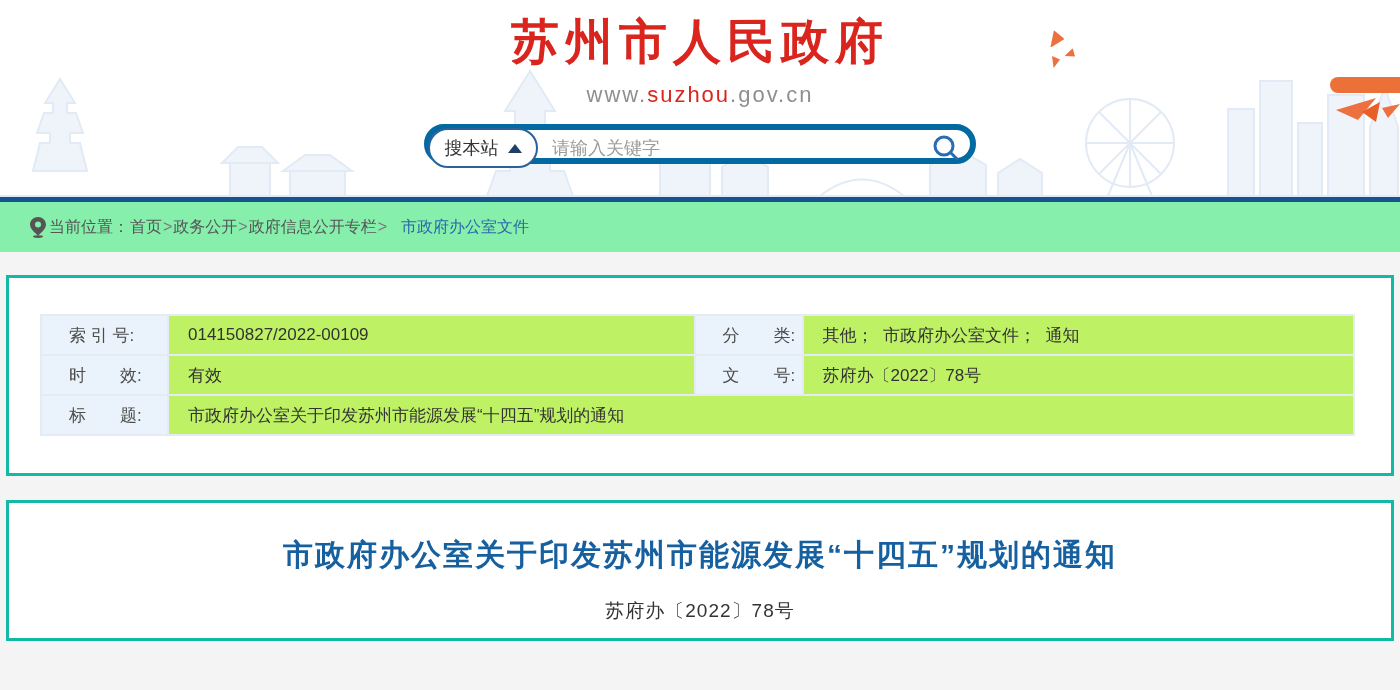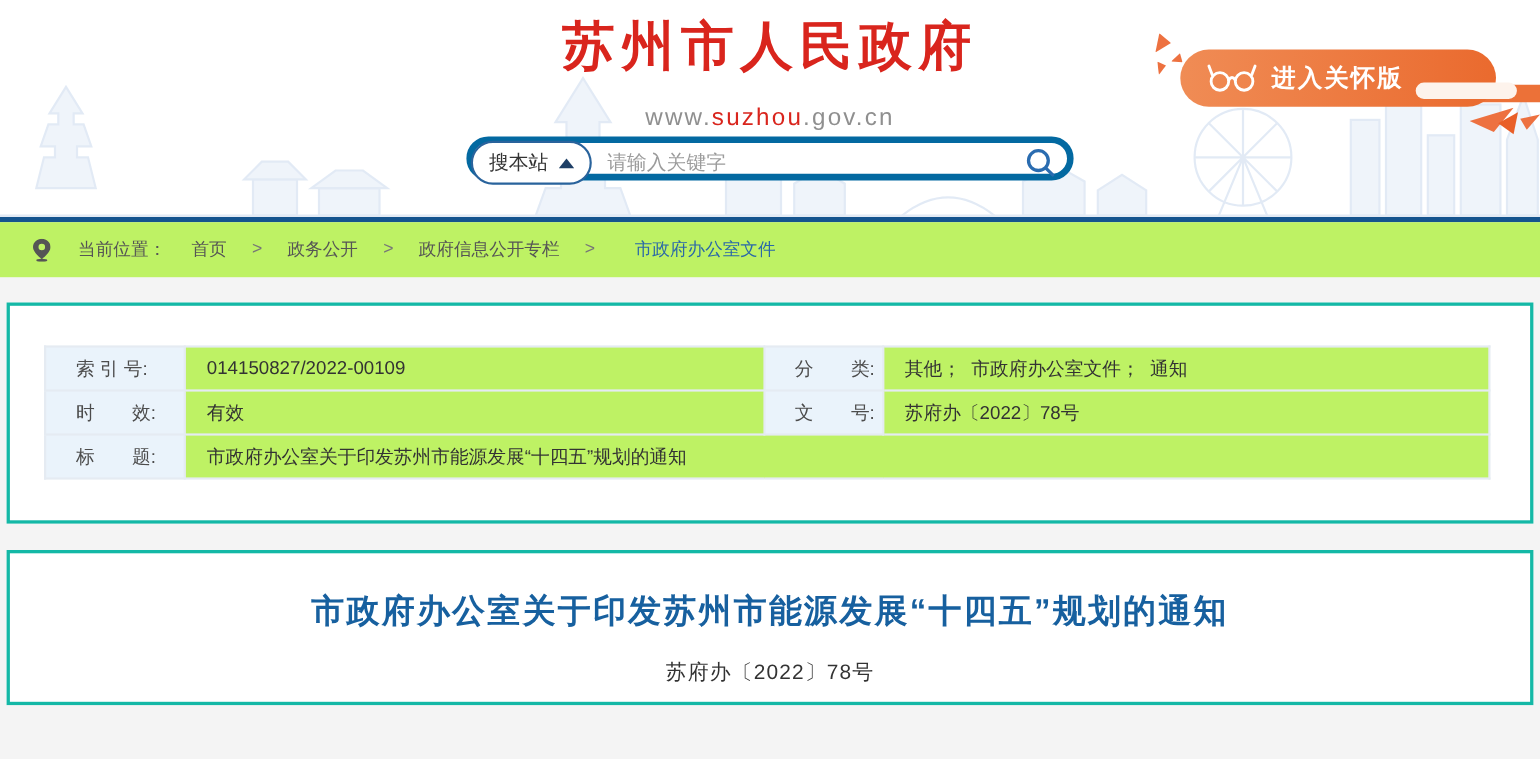--- a/index.html
+++ b/index.html
@@ -4,21 +4,21 @@
 <style>
   * { box-sizing: border-box; margin: 0; padding: 0; }
   html,body { width:1400px; height:690px; overflow:hidden;
     font-family:"Liberation Sans","DejaVu Sans",sans-serif; background:#f4f4f4; }
 
   
   .header { position:relative; width:1400px; height:197px; background:#ffffff; overflow:hidden; }
   .skyline { position:absolute; left:0; bottom:0; width:1400px; height:130px; opacity:.85; }
   .site-name { position:relative; z-index:2; text-align:center; padding-top:10px;
     font-size:48px; font-weight:bold; color:#d9251d; letter-spacing:6px; }
-  .site-url { position:relative; z-index:2; text-align:center; margin-top:20px;
+  .site-url { position:relative; z-index:2; text-align:center; margin-top:8px;
     font-size:22px; color:#8f8f8f; letter-spacing:2px; }
   .site-url .hl { color:#d9251d; }
 
   .search-bar { position:absolute; z-index:3; left:424px; top:124px; width:552px; height:40px;
     background:#fff; border:6px solid #0369a1; border-radius:22px; }
   .search-scope { position:absolute; left:-2px; top:-2px; width:110px; height:40px;
     border:2px solid #29639c; border-radius:22px; background:#fff;
     display:flex; align-items:center; justify-content:center; gap:9px;
     font-size:18px; color:#333; cursor:pointer; }
   .caret-up { width:0; height:0; border-left:7px solid transparent;
@@ -42,22 +42,22 @@
   .spark { position:absolute; z-index:3; background:#ed7140; }
   .spark1 { left:1048px; top:30px; width:16px; height:16px; clip-path:polygon(0 100%,50% 0,100% 70%); transform:rotate(-15deg); }
   .spark2 { left:1066px; top:48px; width:10px; height:10px; clip-path:polygon(0 100%,50% 0,100% 70%); transform:rotate(20deg); }
   .spark3 { left:1052px; top:56px; width:8px; height:12px; clip-path:polygon(0 0,100% 30%,20% 100%); }
   .plane { position:absolute; z-index:3; left:1336px; top:98px; }
 
   
   .blue-bar { width:1400px; height:5px; background:#15548e; }
 
   
-  .breadcrumb { width:1400px; height:50px; background:#bef264;
-    display:flex; align-items:center; padding-left:30px; gap:23px;
+  .breadcrumb { width:1400px; height:50px; background:#86efac;
+    display:flex; align-items:center; padding-left:30px; gap:1px;
     font-size:16px; color:#555; }
   .breadcrumb a { color:#555; text-decoration:none; cursor:pointer; }
   .breadcrumb .sep { color:#777; }
   .breadcrumb .current { color:#2a68a8;margin-left:13px; }
   .pin { margin-right:2px; }
 
   
   .panel { margin:0 6px; background:#fff; border:3px solid #14b8a6; }
   .panel-meta { margin-top:23px; padding:36px 36px 37px 31px; }
   .panel-doc { margin-top:24px; min-height:130px; height:141px; text-align:center; padding-top:32px; }
@@ -117,29 +117,20 @@
         <circle cx="13" cy="13" r="9" fill="none" stroke="#2a6cb0" stroke-width="3"></circle>
         <line x1="20" y1="20" x2="26" y2="26" stroke="#2a6cb0" stroke-width="3" stroke-linecap="round"></line>
       </svg>
     </button>
   </div>
 
   <span class="spark spark1"></span>
   <span class="spark spark2"></span>
   <span class="spark spark3"></span>
   <div class="care-stripe"></div>
-  <div class="care-badge">
-    <svg width="46" height="28" viewBox="0 0 46 28">
-      <circle cx="12" cy="17" r="8" fill="none" stroke="#ffffff" stroke-width="2.6"></circle>
-      <circle cx="34" cy="17" r="8" fill="none" stroke="#ffffff" stroke-width="2.6"></circle>
-      <path d="M20 16 q3 -5 6 0 M5 11 L2 3 M41 11 L44 3" fill="none" stroke="#ffffff" stroke-width="2.6" stroke-linecap="round"></path>
-    </svg>
-    <span class="label">进入关怀版</span>
-    <span class="care-slot"></span>
-  </div>
   <svg class="plane" width="64" height="26" viewBox="0 0 64 26">
     <polygon points="0,12 40,0 22,22" fill="#ed7140"></polygon>
     <polygon points="26,14 44,4 40,24" fill="#e95f28"></polygon>
     <polygon points="46,10 64,6 52,20" fill="#ed7140"></polygon>
   </svg>
 </div>
 
 <div class="blue-bar"></div>
 
 <div class="breadcrumb">

